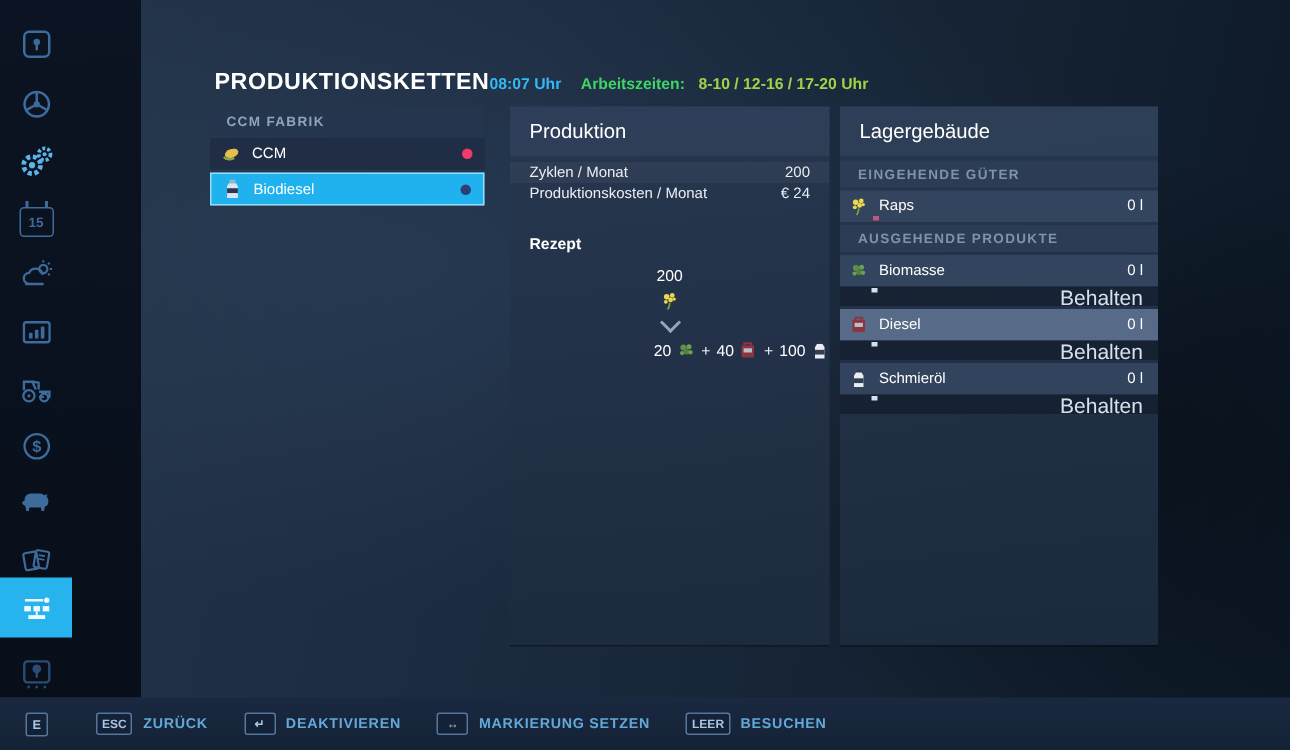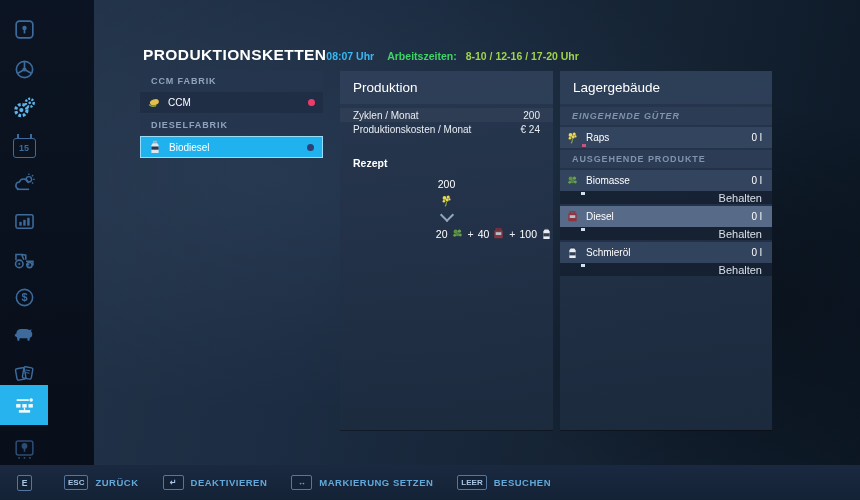--- a/index.html
+++ b/index.html
@@ -61,31 +61,31 @@
     font-size:10.5px;color:#fff;flex-direction:column;}
   .recipe-in svg,.recipe-out svg{width:13px;height:13px;display:block;}
   .chev{width:8px;height:8px;margin:3px auto 0;border-right:2px solid #93a7bd;
     border-bottom:2px solid #93a7bd;transform:rotate(45deg);}
   .recipe-out{display:flex;justify-content:flex-end;align-items:center;gap:3px;margin-top:7px;
     font-size:10.5px;color:#fff;}
   .plus{color:#e9eef4;margin:0 1px;}
   
   .sgh{height:18px;margin-bottom:2px;background:rgba(46,62,88,0.82);color:#7f94ac;
     font-size:9px;font-weight:700;letter-spacing:0.9px;display:flex;align-items:center;padding-left:12px;}
-  .sgh.first{margin-top:3px;font-style:italic;}
+  .sgh.first{margin-top:3px;}
   .srow{margin-bottom:2px;cursor:pointer;}
   .srow-main{position:relative;height:21px;background:rgba(58,76,104,0.70);display:flex;
     align-items:center;padding:0 10px 0 6px;font-size:10px;color:#fff;gap:7px;}
   .srow.highlight .srow-main{background:rgba(101,121,152,0.80);}
   .srow-main .sicon{width:13px;height:13px;flex:0 0 13px;}
   .srow-main .sicon svg{width:13px;height:13px;display:block;}
   .srow-main .amount{margin-left:auto;}
   .srow-main.haspip::after{content:"";position:absolute;left:22px;bottom:1px;width:4px;height:3px;background:#c2567e;}
   .srow-sub{position:relative;height:13px;background:rgba(15,25,39,0.6);display:flex;
-    align-items:center;justify-content:flex-end;padding-right:10px;font-size:11px;color:#d8e0ea;}
+    align-items:center;justify-content:flex-end;padding-right:10px;font-size:14px;color:#d8e0ea;}
   .srow-sub::before{content:"";position:absolute;left:21px;top:1px;width:4px;height:3px;background:#cfe0f0;}
   
   .bottombar{position:absolute;left:0;right:0;bottom:0;height:35px;
     background:linear-gradient(180deg,#1a2940,#142236);display:flex;align-items:center;
     gap:24px;padding-left:64px;box-sizing:border-box;}
   .bbtn{display:flex;align-items:center;gap:7px;cursor:pointer;}
   .key{min-width:13px;height:13px;padding:0 3px;border:1px solid #55779f;border-radius:2px;
     color:#a9c6e4;font-size:8px;font-weight:700;display:flex;align-items:center;justify-content:center;
     background:rgba(18,32,52,0.6);line-height:1;}
   .blabel{font-size:9.5px;font-weight:700;color:#62a9da;letter-spacing:0.5px;}
@@ -206,21 +206,20 @@
     <div class="frow">
       <span class="ficon">
         <svg viewBox="0 0 14 14">
           <ellipse cx="7.4" cy="6.2" rx="4.6" ry="2.9" transform="rotate(-18 7.4 6.2)" fill="#e3c04b"></ellipse>
           <path d="M2.2 8.6 C3.8 10.5 7.2 10.7 9.2 9.4" stroke="#8ba344" stroke-width="1.6" fill="none"></path>
         </svg>
       </span>
       <span class="flabel">CCM</span>
       <span class="dot dot-red"></span>
     </div>
-    <div class="fgh">DIESELFABRIK</div>
     <div class="frow selected">
       <span class="ficon">
         <svg viewBox="0 0 14 14">
           <rect x="5" y="0.8" width="4" height="2" fill="#aab4c2"></rect>
           <path d="M4.6 3.2 h4.8 l1.2 2 v7.8 H3.4 V5.2 z" fill="#dfe5ec"></path>
           <rect x="3.4" y="6.5" width="7.2" height="3.2" fill="#2c3850"></rect>
         </svg>
       </span>
       <span class="flabel">Biodiesel</span>
       <span class="dot dot-navy"></span>

